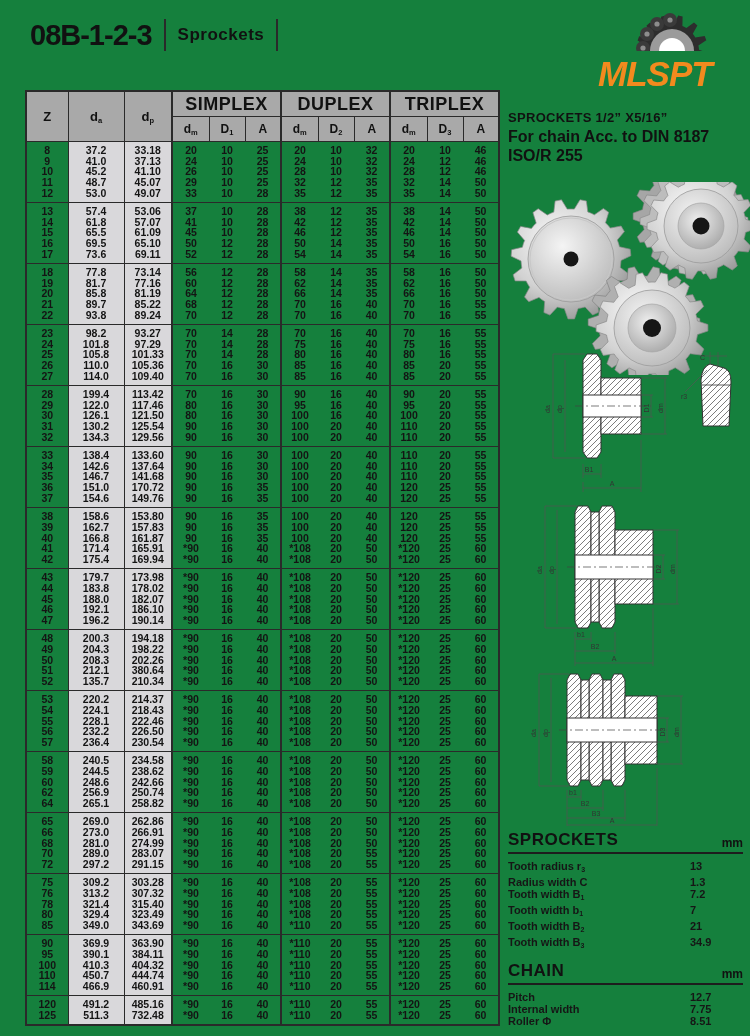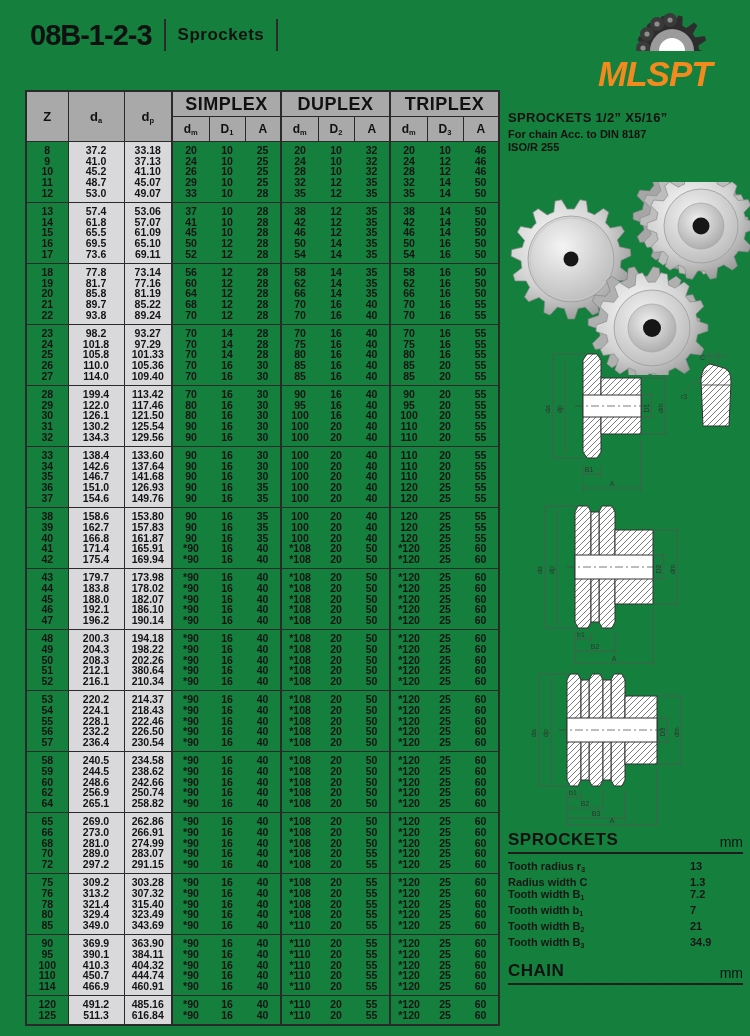--- a/index.html
+++ b/index.html
@@ -32,28 +32,28 @@
   td.col5,td.col8{border-right:2px solid #2a2a2a;}
   table.sprk tbody{border-top:1.6px solid #2a2a2a;}
   table.sprk tbody tr:first-child td{padding-top:3px;}
   table.sprk tbody tr:last-child td{padding-bottom:3.5px;}
   th.b-med{border-right:1.2px solid #2a2a2a !important;}
   th.b-thick{border-right:2px solid #2a2a2a !important;}
 
   
   .r-head{position:absolute;left:508px;top:110px;width:240px;}
   .r-title{font-size:13px;font-weight:800;letter-spacing:0.3px;color:#111;}
-  .r-sub{font-size:11px;font-weight:700;margin-top:3px;color:#111;}
+  .r-sub{font-size:16px;font-weight:700;margin-top:3px;color:#111;}
   .photo{position:absolute;left:503px;top:182px;width:247px;height:193px;}
   .drw{position:absolute;left:505px;}
   .specs{position:absolute;left:508px;top:828px;width:235px;}
   .spec-head{display:flex;justify-content:space-between;align-items:flex-end;
              border-bottom:2.5px solid #1d1d1d;padding-bottom:2px;margin-top:2px;}
   .spec-title{font-size:17px;font-weight:800;letter-spacing:0.5px;color:#111;}
-  .spec-mm{font-size:14px;font-weight:400;color:#111;}
+  .spec-mm{font-size:12px;font-weight:700;color:#111;}
   .spec-rows{margin:6px 0 8px 0;}
   .spec-row{display:flex;font-size:11px;font-weight:700;line-height:12.1px;color:#161616;}
   .spec-label{width:182px;}
   .spec-label sub{font-size:7px;vertical-align:-2px;}
   .spec-value{flex:1;text-align:left;}
 
   svg text{font-family:"Liberation Sans",sans-serif;}
 </style>
 </head>
 <body>
@@ -546,21 +546,21 @@
           <td class="col6">100</td>
           <td class="col7">20</td>
           <td class="col8">40</td>
           <td class="col9">110</td>
           <td class="col10">20</td>
           <td class="col11">55</td>
         </tr>
         <tr>
           <td class="col0">36</td>
           <td class="col1">151.0</td>
-          <td class="col2">126.93</td>
+          <td class="col2">170.72</td>
           <td class="col3">90</td>
           <td class="col4">16</td>
           <td class="col5">35</td>
           <td class="col6">100</td>
           <td class="col7">20</td>
           <td class="col8">40</td>
           <td class="col9">120</td>
           <td class="col10">25</td>
           <td class="col11">55</td>
         </tr>
@@ -775,21 +775,21 @@
           <td class="col5">40</td>
           <td class="col6">*108</td>
           <td class="col7">20</td>
           <td class="col8">50</td>
           <td class="col9">*120</td>
           <td class="col10">25</td>
           <td class="col11">60</td>
         </tr>
         <tr>
           <td class="col0">52</td>
-          <td class="col1">216.1</td>
+          <td class="col1">135.7</td>
           <td class="col2">210.34</td>
           <td class="col3">*90</td>
           <td class="col4">16</td>
           <td class="col5">40</td>
           <td class="col6">*108</td>
           <td class="col7">20</td>
           <td class="col8">50</td>
           <td class="col9">*120</td>
           <td class="col10">25</td>
           <td class="col11">60</td>
@@ -1166,21 +1166,21 @@
           <td class="col6">*110</td>
           <td class="col7">20</td>
           <td class="col8">55</td>
           <td class="col9">*120</td>
           <td class="col10">25</td>
           <td class="col11">60</td>
         </tr>
         <tr>
           <td class="col0">125</td>
           <td class="col1">511.3</td>
-          <td class="col2">616.84</td>
+          <td class="col2">732.48</td>
           <td class="col3">*90</td>
           <td class="col4">16</td>
           <td class="col5">40</td>
           <td class="col6">*110</td>
           <td class="col7">20</td>
           <td class="col8">55</td>
           <td class="col9">*120</td>
           <td class="col10">25</td>
           <td class="col11">60</td>
         </tr>
@@ -1380,16 +1380,30 @@
         <div class="spec-row">
           <span class="spec-label">Tooth width B<sub>3</sub></span>
           <span class="spec-value">34.9</span>
         </div>
       </div>
 
     <div class="spec-head">
       <span class="spec-title">CHAIN</span>
       <span class="spec-mm">mm</span>
     </div>
+    <div class="spec-rows">
+        <div class="spec-row">
+          <span class="spec-label">Pitch</span>
+          <span class="spec-value">12.7</span>
+        </div>
+        <div class="spec-row">
+          <span class="spec-label">Internal width</span>
+          <span class="spec-value">7.75</span>
+        </div>
+        <div class="spec-row">
+          <span class="spec-label">Roller Φ</span>
+          <span class="spec-value">8.51</span>
+        </div>
+      </div>
 
   </div>
 
 </div>
 
 </body></html>

